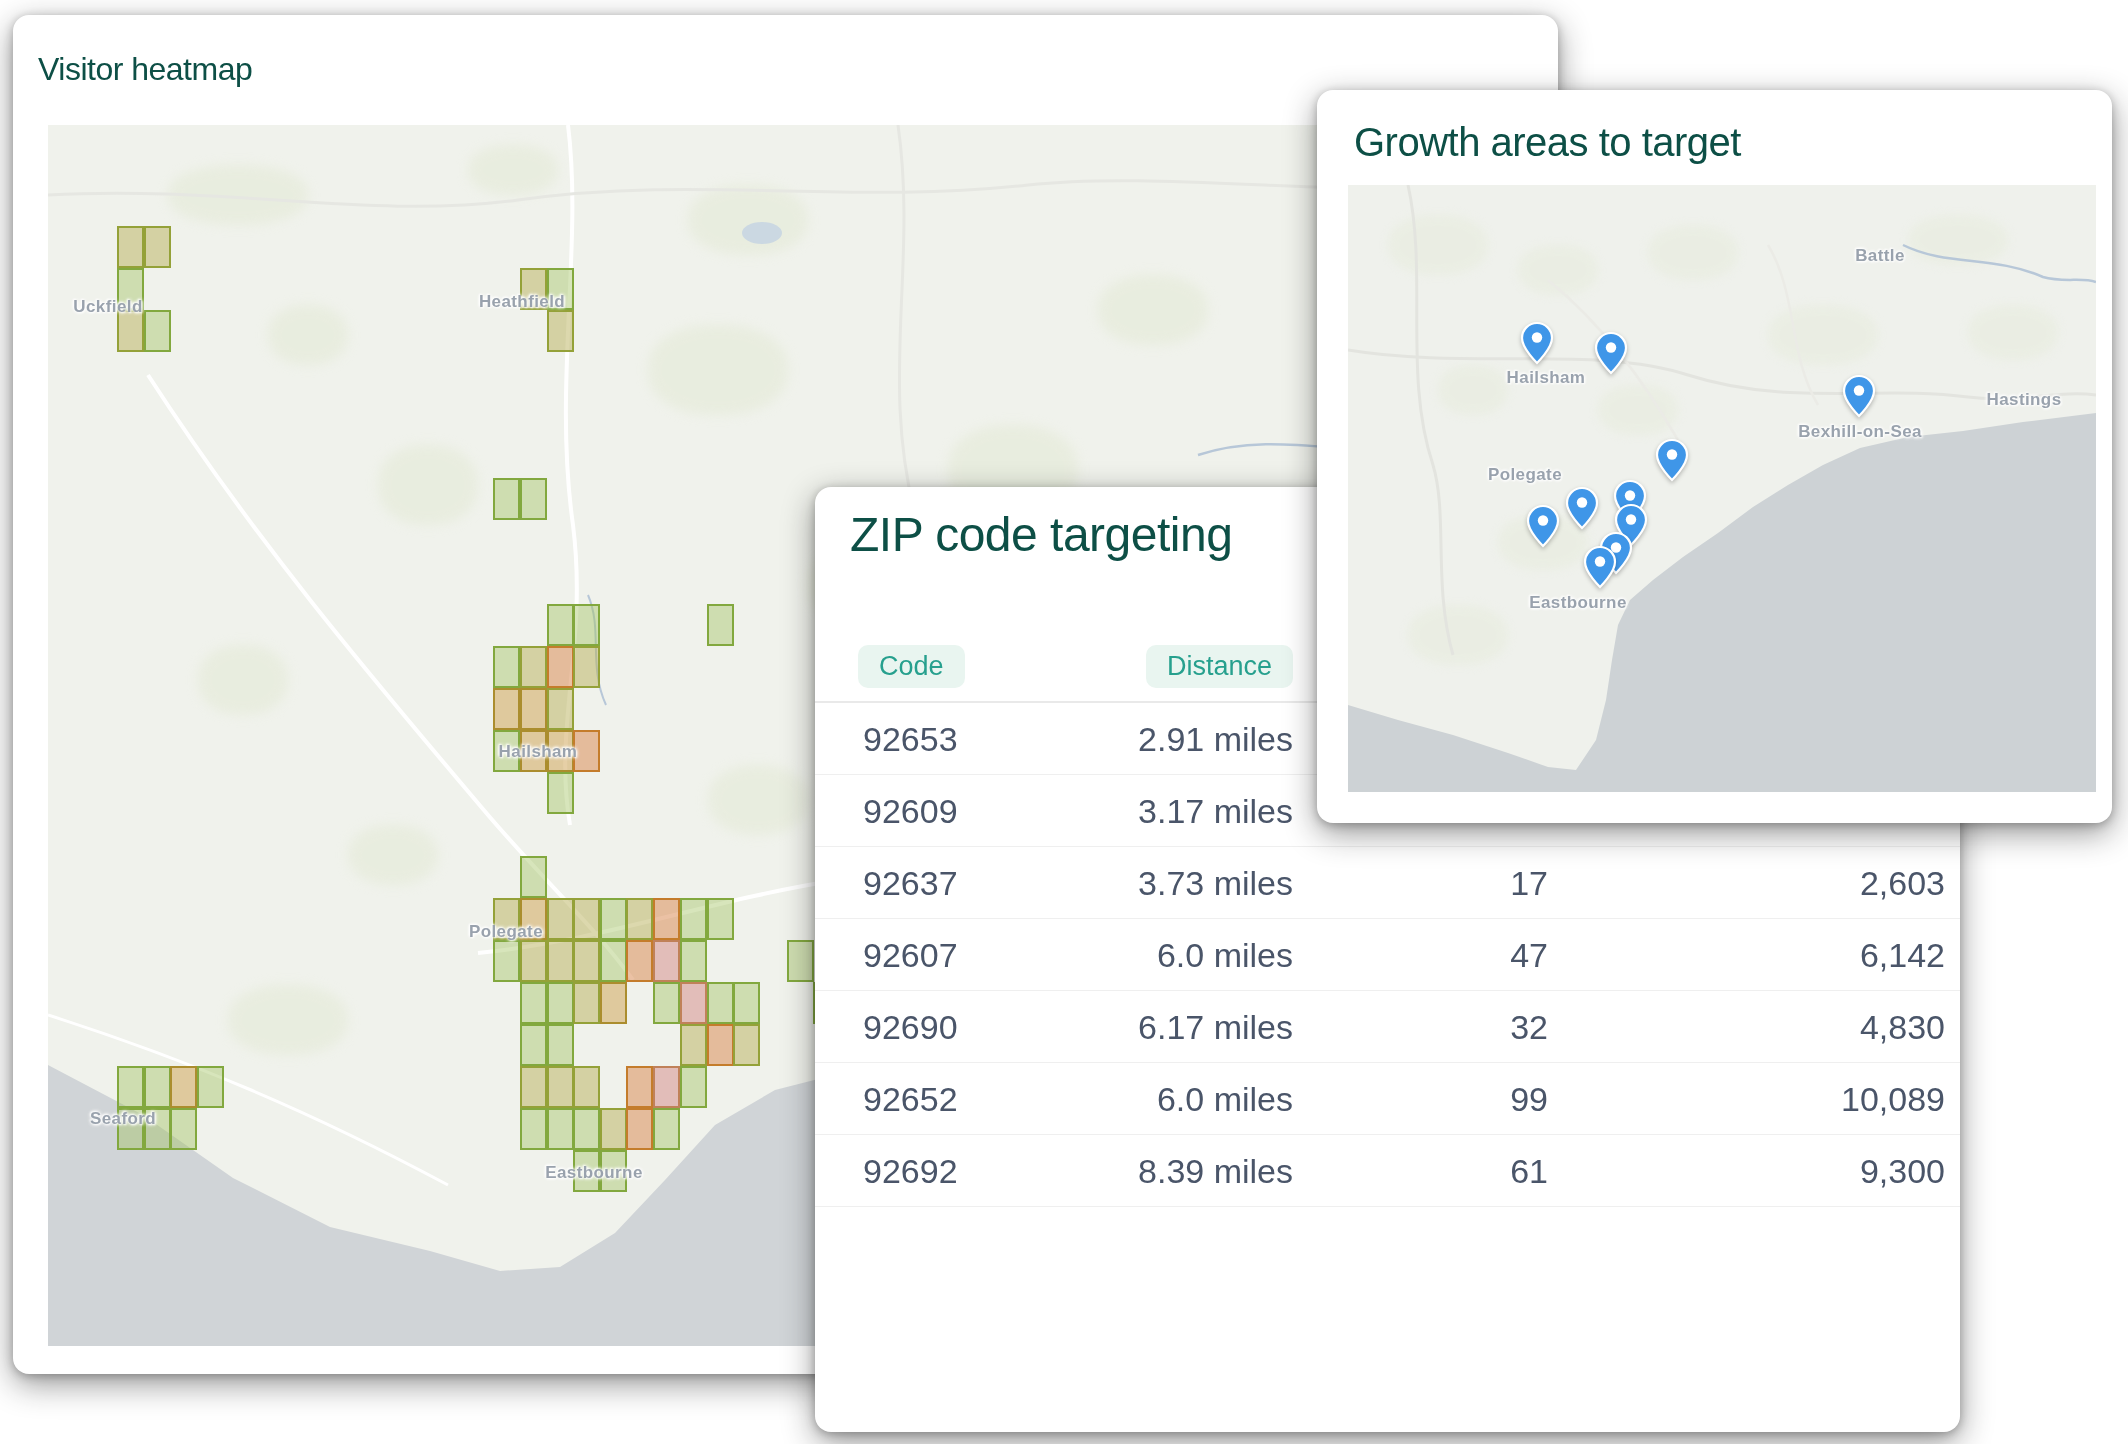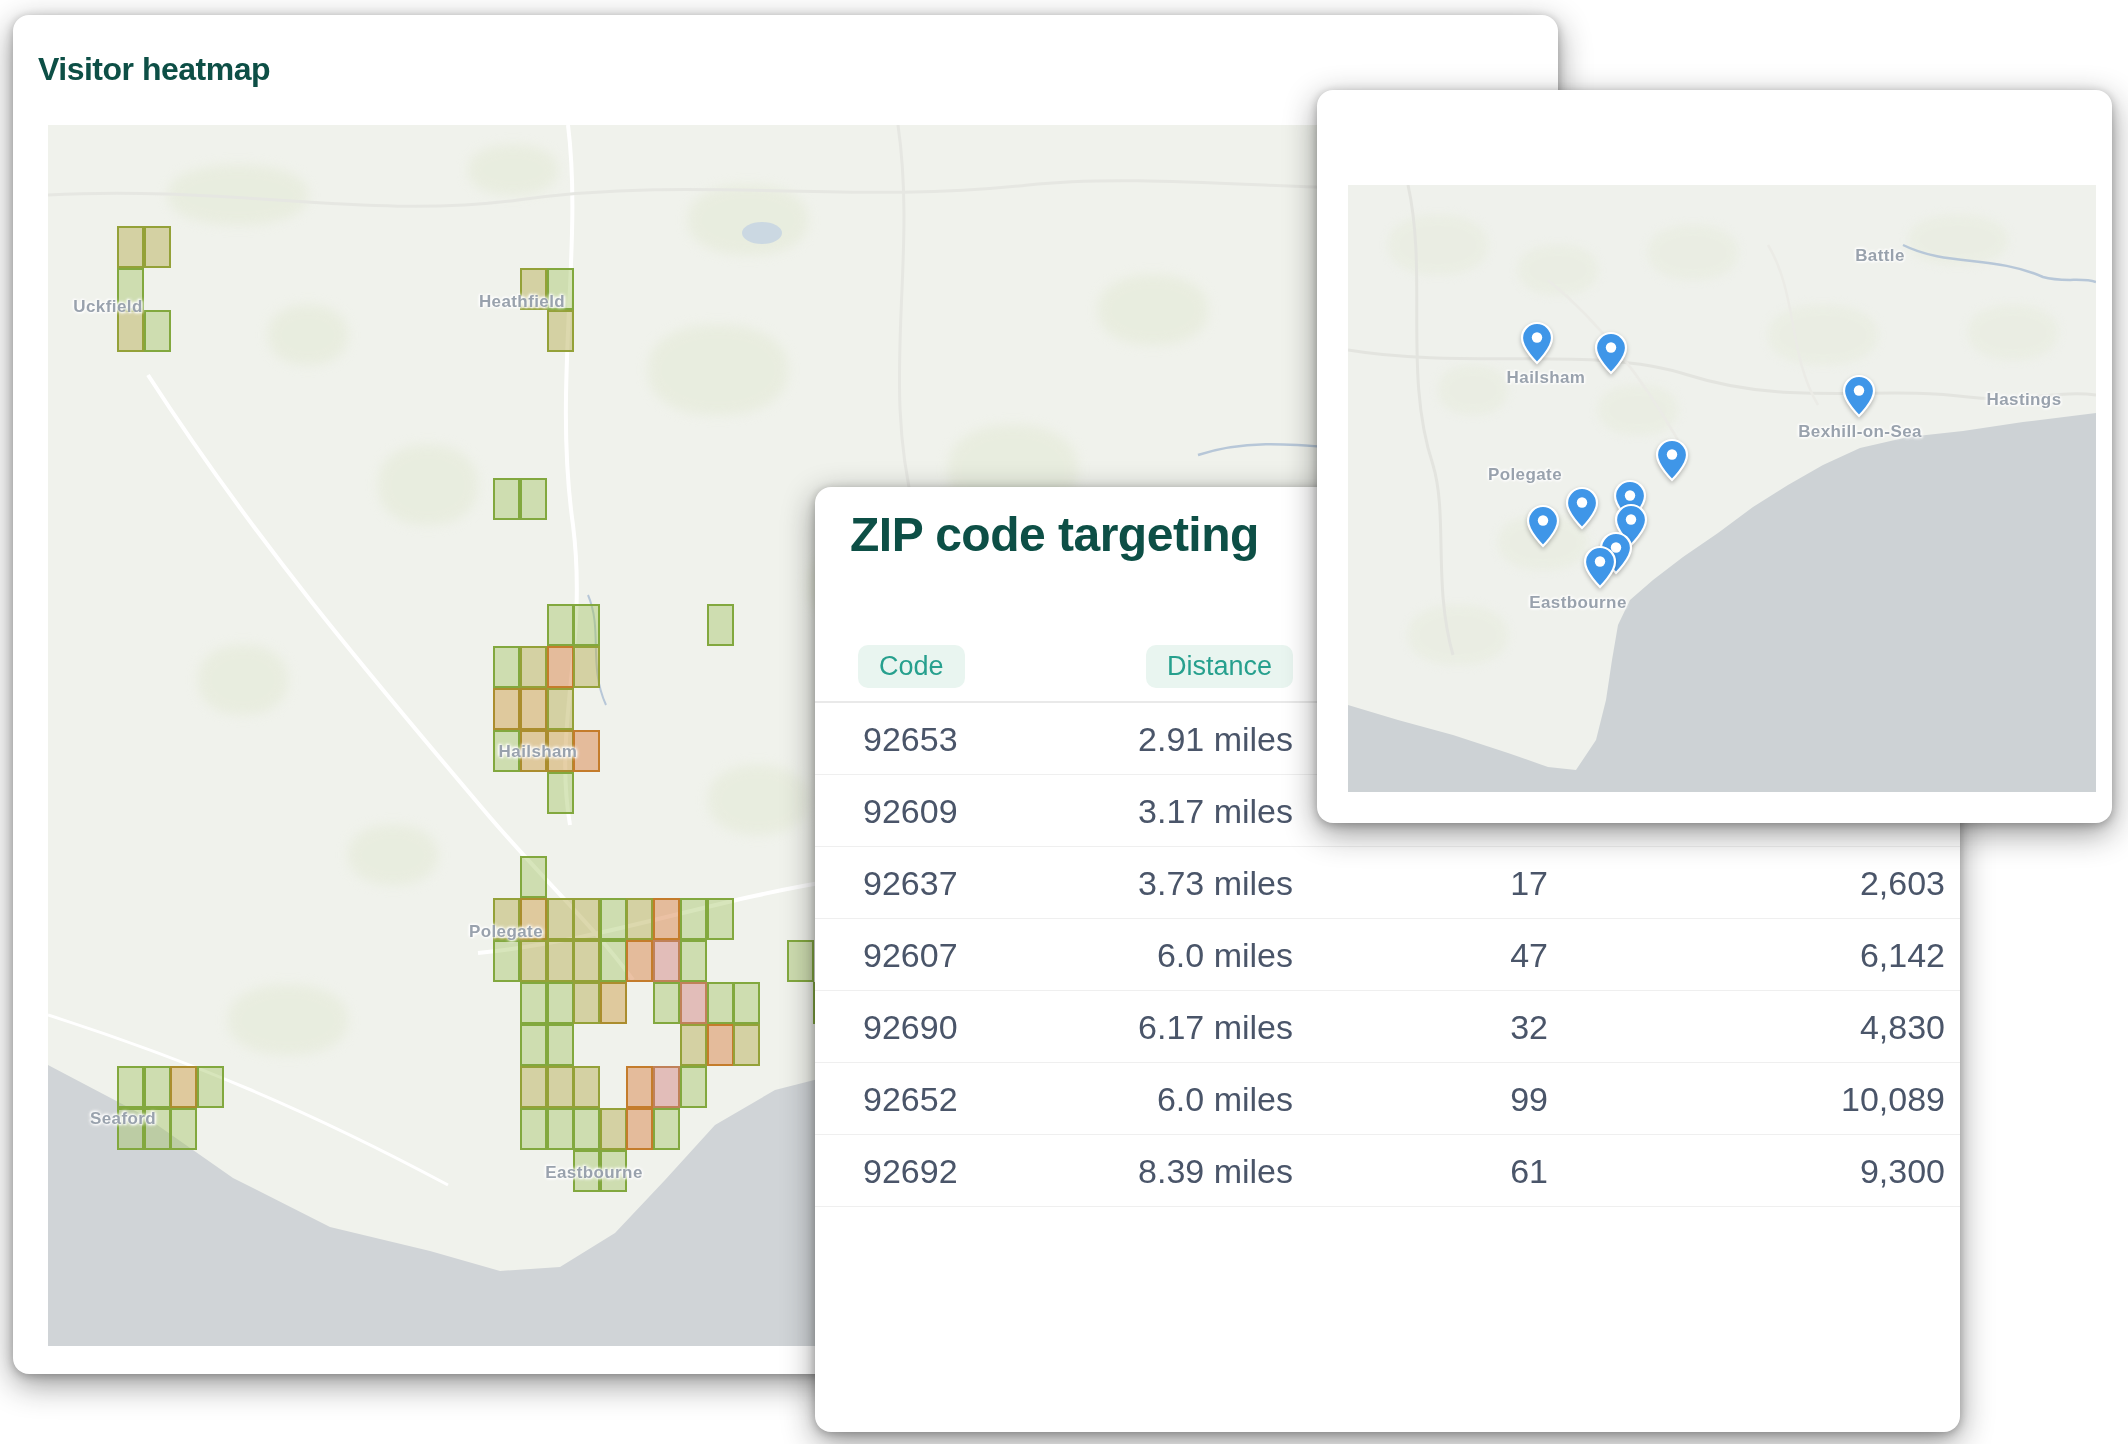--- a/index.html
+++ b/index.html
@@ -1,19 +1,19 @@
 <!DOCTYPE html>
 <html><head>
 <meta charset="utf-8">
 <style>
   html,body{margin:0;padding:0;background:#ffffff;width:2128px;height:1444px;overflow:hidden;
     font-family:"Liberation Sans", sans-serif;}
   .card{position:absolute;background:#fff;border-radius:16px;
     box-shadow:0 10px 32px rgba(25,25,25,.45), 0 2px 10px rgba(0,0,0,.25);}
-  .card-title{position:absolute;color:#0d4f46;font-weight:700;letter-spacing:-.5px;white-space:nowrap;}
+  .card-title{position:absolute;color:#0d4f46;font-weight:400;letter-spacing:-.5px;white-space:nowrap;}
 
   
   #heatmap-card{left:13px;top:15px;width:1545px;height:1359px;}
   #heatmap-title{left:25px;top:36px;font-size:32px;}
   #heatmap-map{position:absolute;left:35px;top:110px;width:1475px;height:1221px;background:#f0f2ec;overflow:hidden;}
   .patch{position:absolute;background:#e3e9d5;opacity:.55;border-radius:45%;filter:blur(6px);}
   .gpatch{position:absolute;background:#e6ebdb;opacity:.5;border-radius:45%;filter:blur(5px);}
   .map-svg{position:absolute;left:0;top:0;}
   .map-label{position:absolute;transform:translate(-50%,-50%);color:#99a2ad;font-size:17px;font-weight:700;
     letter-spacing:.4px;white-space:nowrap;
@@ -232,20 +232,21 @@
       <span class="z-code">92692</span>
       <span class="z-dist">8.39 miles</span>
       <span class="z-c3">61</span>
       <span class="z-c4">9,300</span>
     </div>
   </div>
 
 </div>
 
 <div class="card" id="growth-card">
+  <div class="card-title" id="growth-title">Growth areas to target</div>
 
   <div id="growth-map">
     <div class="gpatch" style="left:40px;top:30px;width:100px;height:60px"></div>
     <div class="gpatch" style="left:170px;top:60px;width:80px;height:50px"></div>
     <div class="gpatch" style="left:300px;top:40px;width:90px;height:55px"></div>
     <div class="gpatch" style="left:420px;top:120px;width:110px;height:60px"></div>
     <div class="gpatch" style="left:560px;top:30px;width:100px;height:50px"></div>
     <div class="gpatch" style="left:620px;top:120px;width:90px;height:55px"></div>
     <div class="gpatch" style="left:250px;top:200px;width:80px;height:50px"></div>
     <div class="gpatch" style="left:90px;top:180px;width:70px;height:50px"></div>

